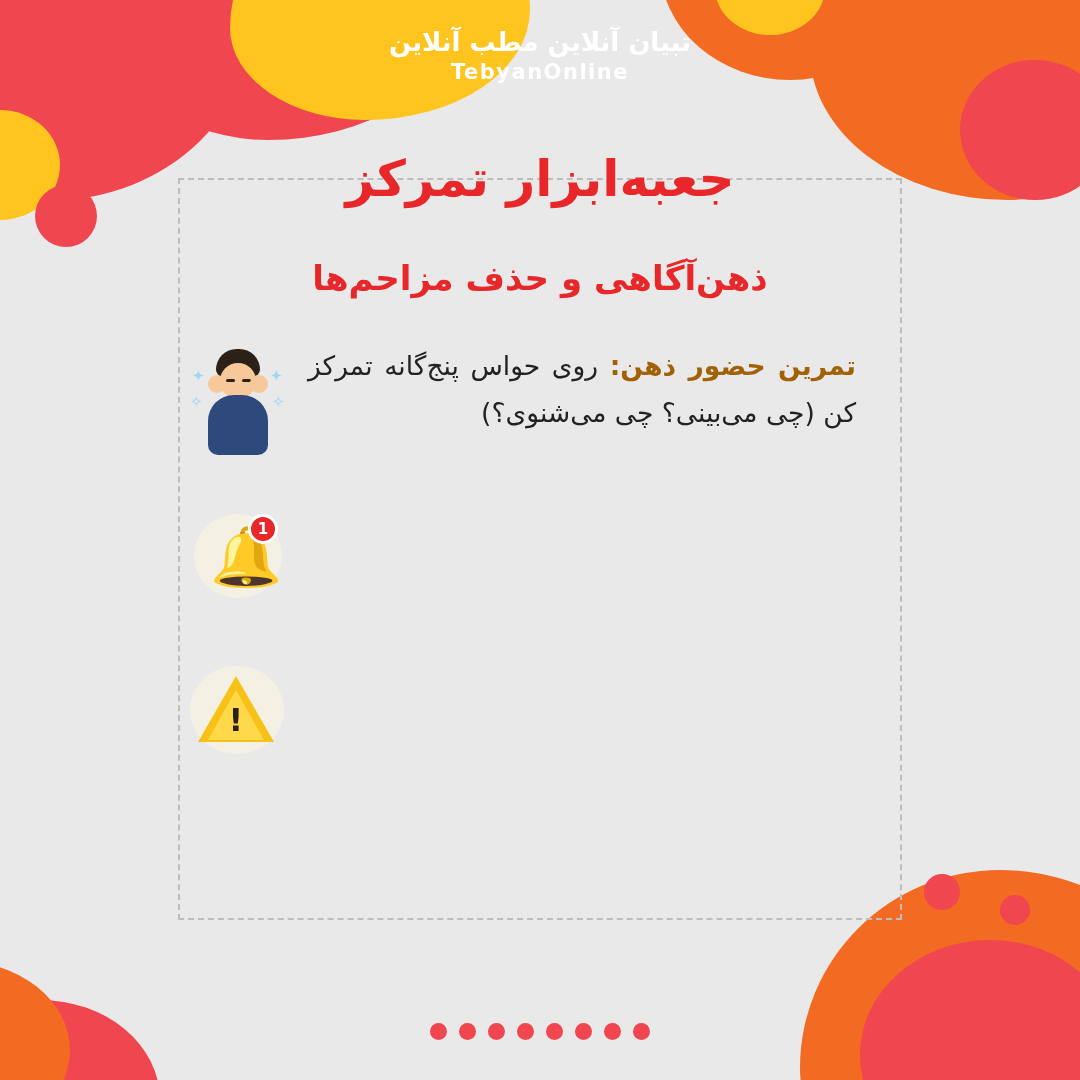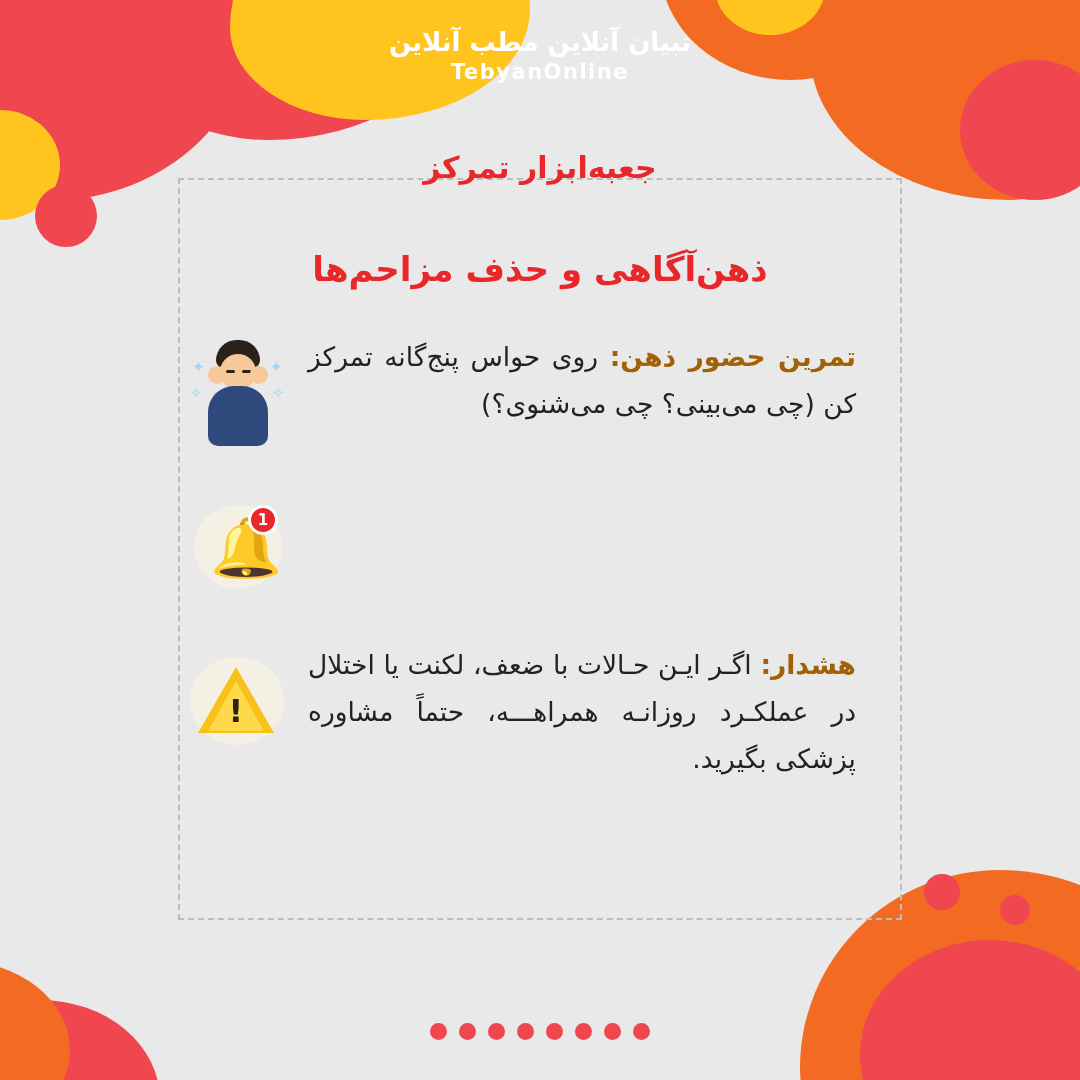--- a/index.html
+++ b/index.html
@@ -153,32 +153,32 @@
   .content {
     position: absolute;
     left: 178px;
     top: 140px;
     width: 724px;
     z-index: 4;
     text-align: center;
   }
 
   .title {
-    font-size: 30px;
+    font-size: 50px;
     font-weight: bold;
     color: #e8272b;
     margin-top: 10px;
     letter-spacing: -1px;
   }
 
   .subtitle {
     font-size: 34px;
     font-weight: bold;
     color: #e8272b;
-    margin-top: 64px;
+    margin-top: 50px;
   }
 
   .items {
     margin-top: 44px;
     text-align: right;
     direction: rtl;
   }
 
   .item {
     position: relative;
@@ -411,23 +411,20 @@
 
     <div class="item">
       <div class="emoji-wrap">
         <div class="warn-wrap">
           <div class="warn-glow"></div>
           <div class="tri"></div>
           <div class="tri-in"></div>
           <div class="bang">!</div>
         </div>
       </div>
-      <div class="item-text">
-        <span class="lead">هشدار:</span><span> اگـر ایـن حـالات با ضعف، لکنت یا اختلال در عملکـرد روزانـه همراهـــه، حتماً مشاوره پزشکی بگیرید.</span>
-      </div>
     </div>
 
   </div>
 </div>
 
 <div class="dots">
     <span class="dot"></span>
     <span class="dot"></span>
     <span class="dot"></span>
     <span class="dot"></span>

